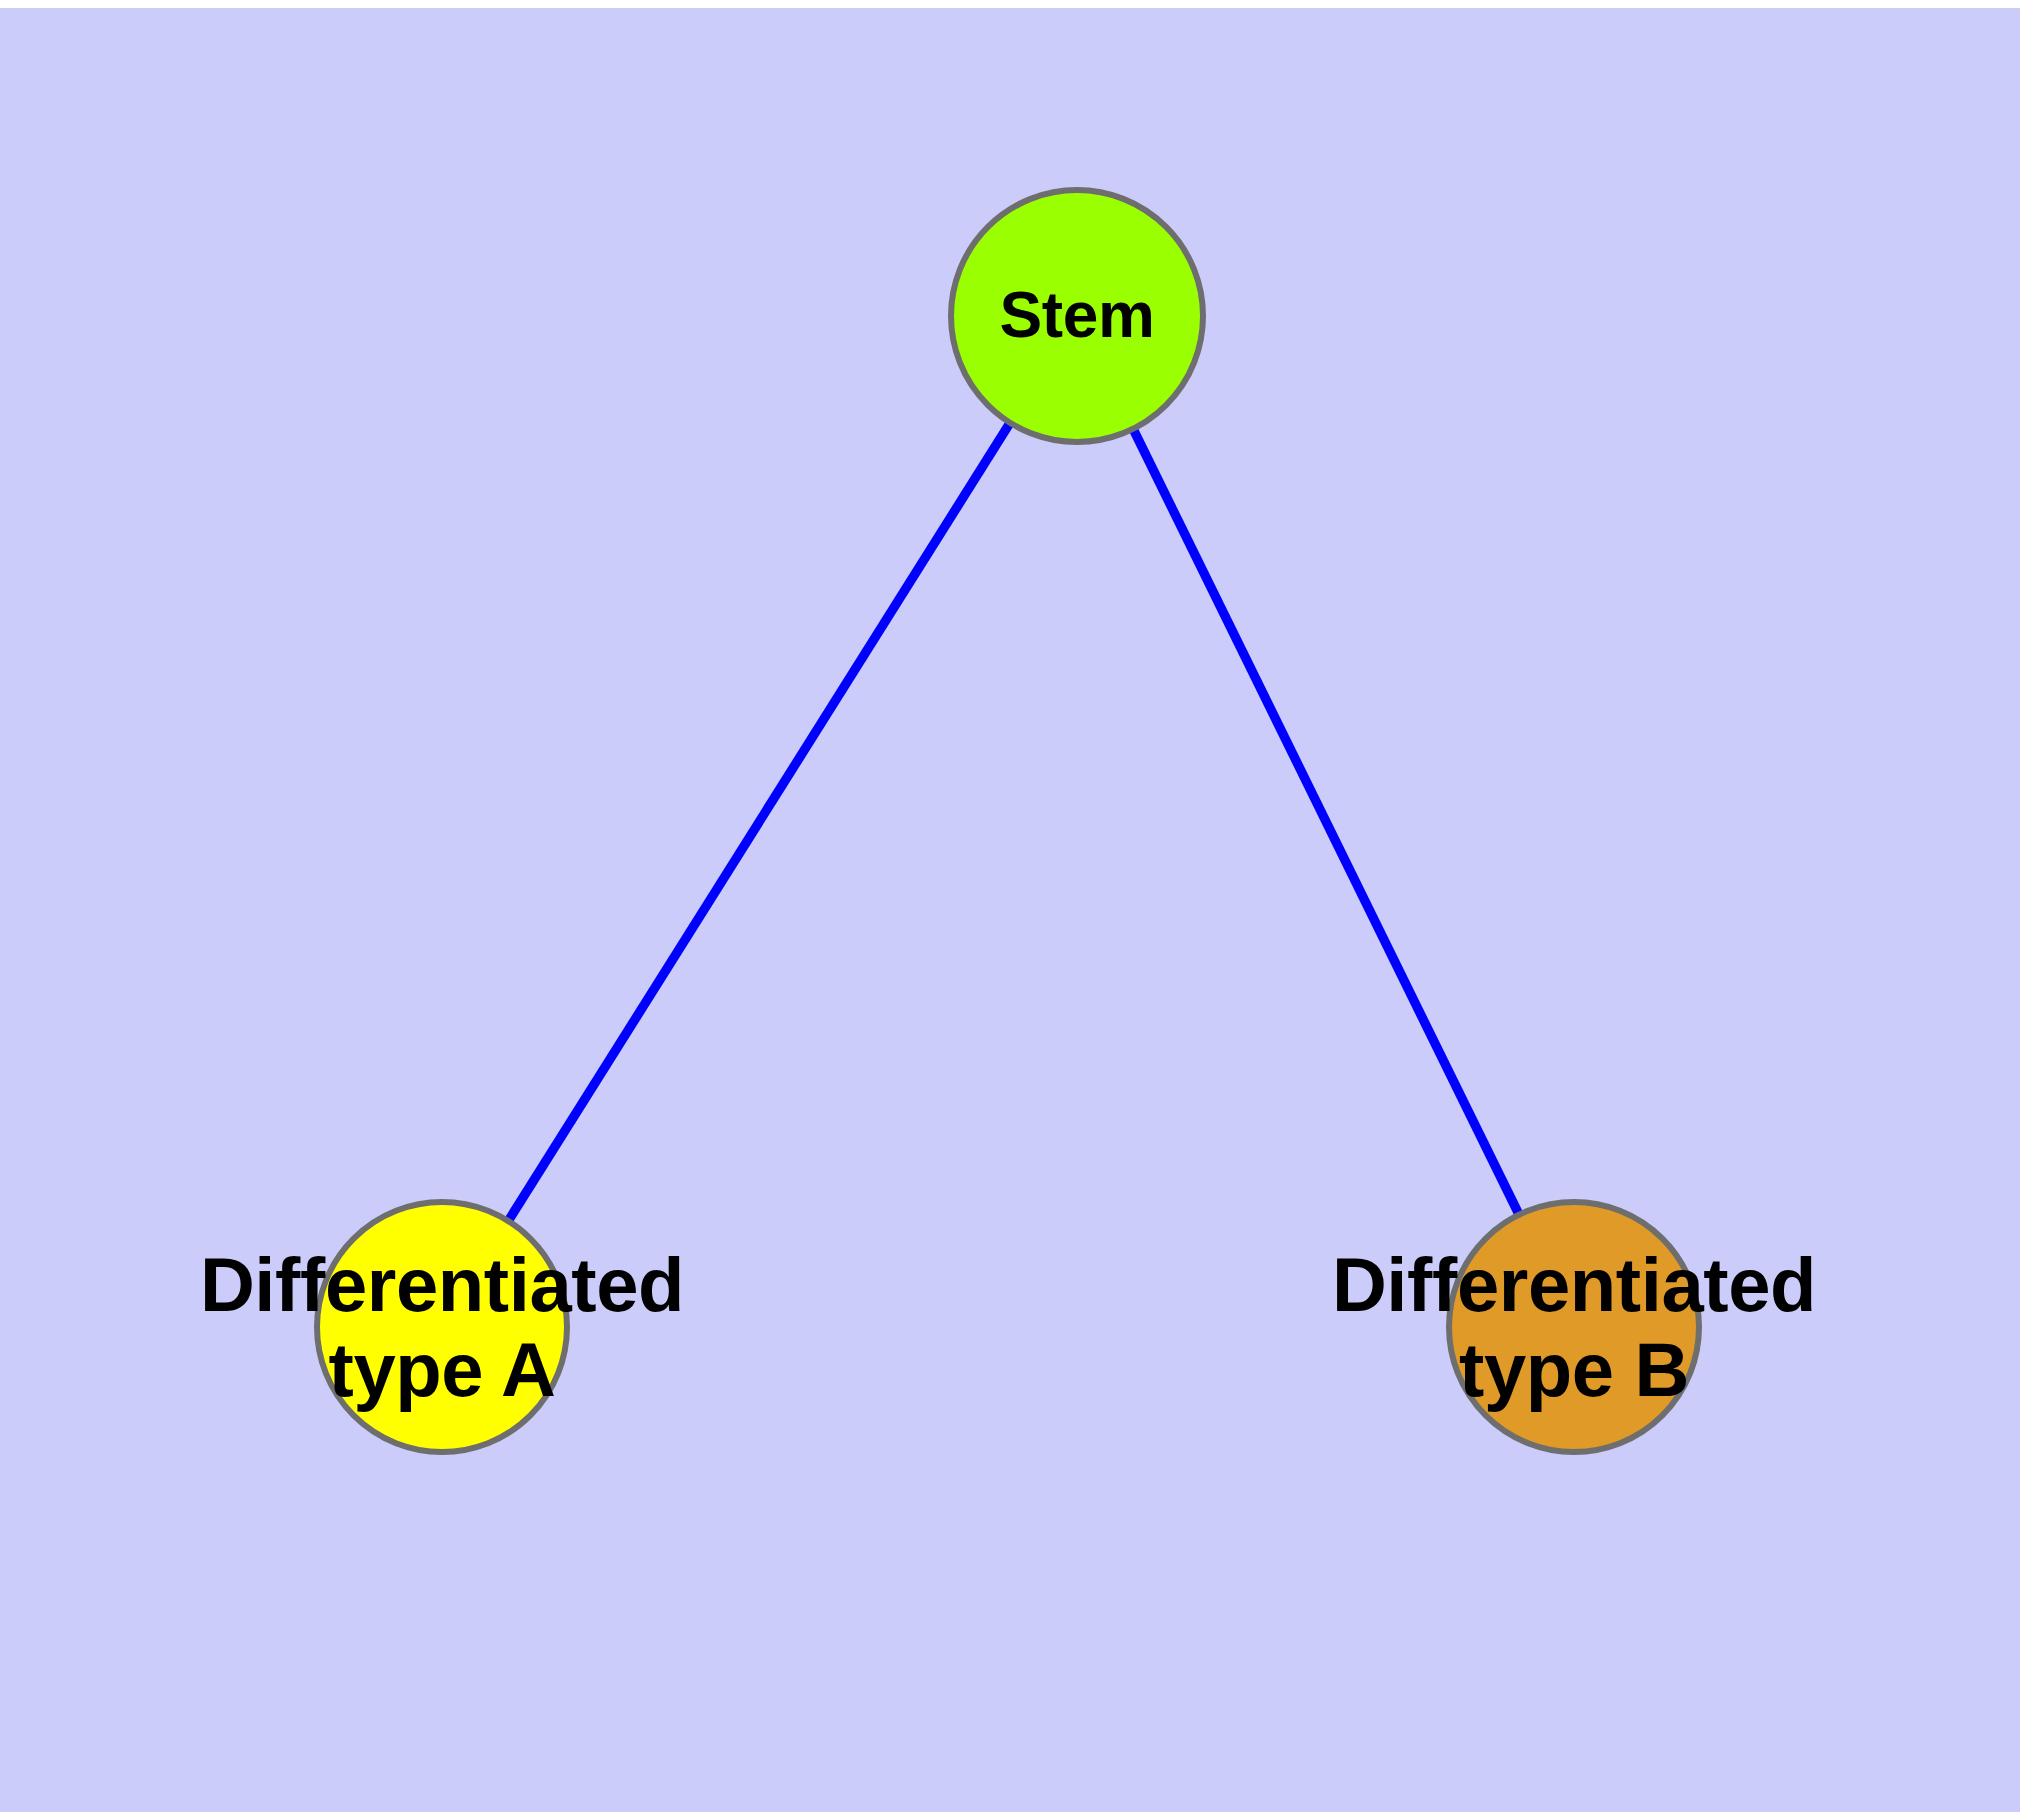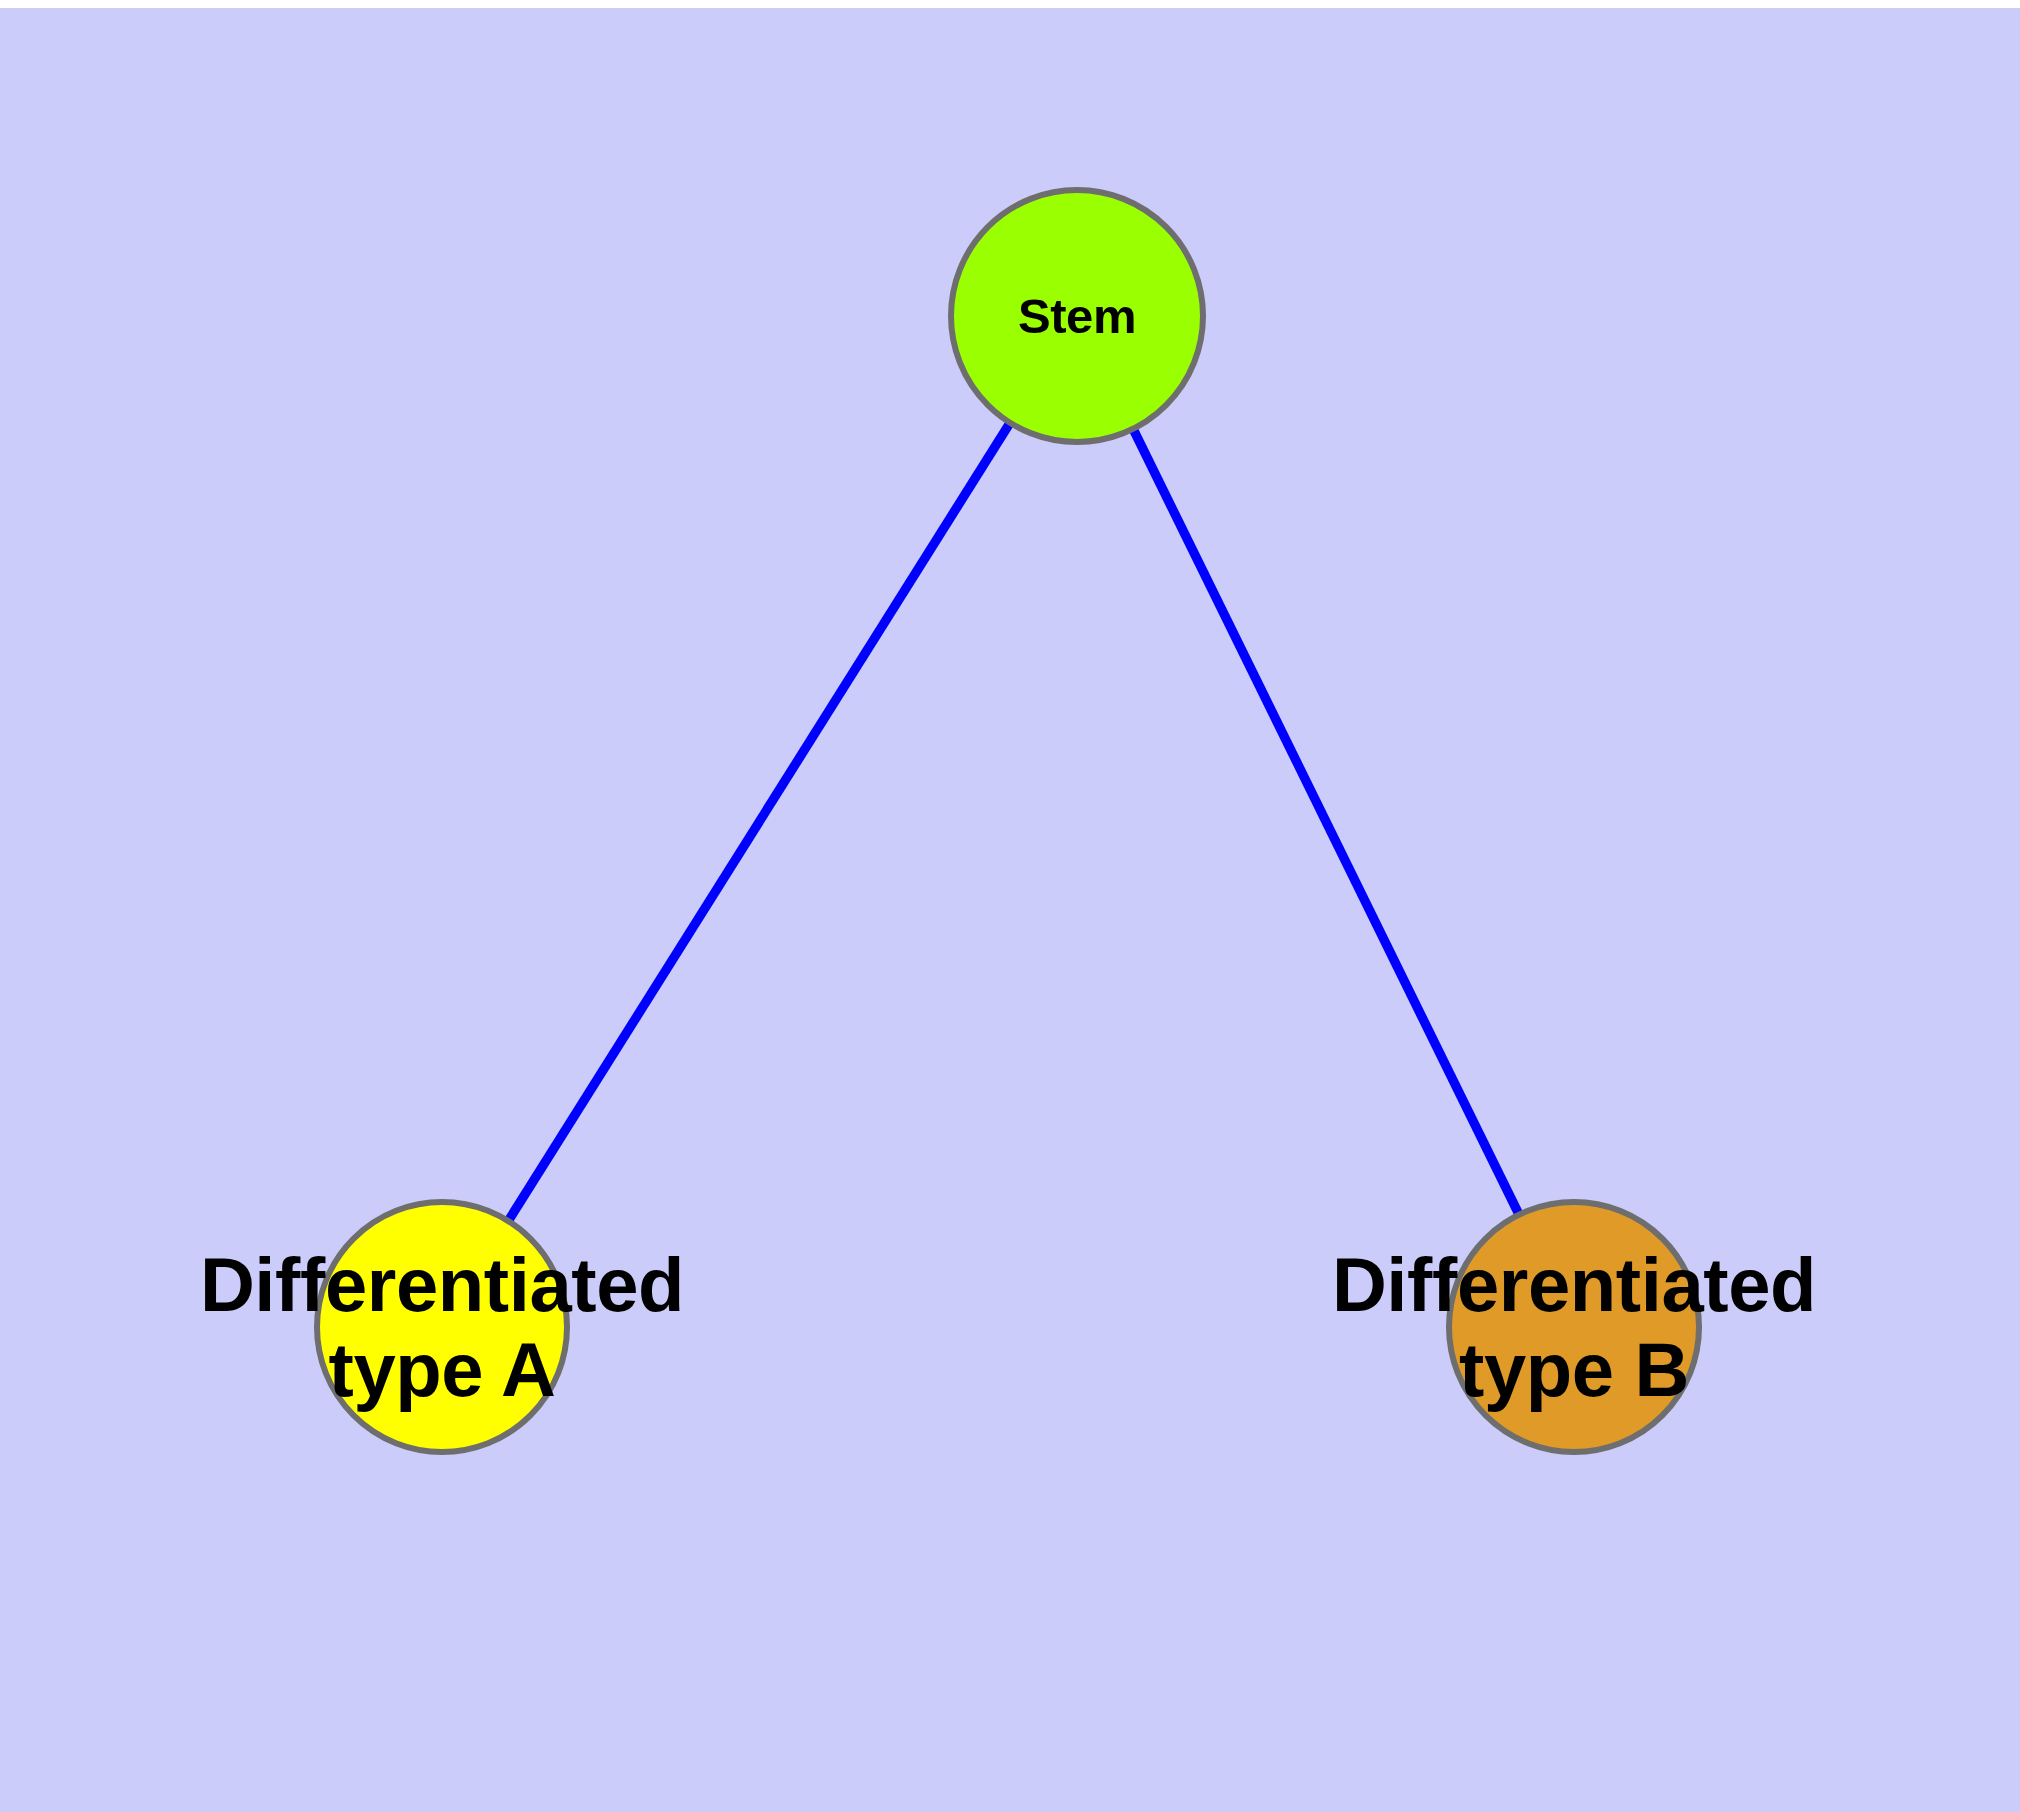--- a/index.html
+++ b/index.html
@@ -79,20 +79,20 @@
       <line id="edge-1" x1="1336.2506266851688" y1="495.839586408543" x2="1792.190255927569" y2="1424.0579783644878" stroke="#0000ff" stroke-width="11"></line>
     </svg>
 
     <div id="node-layer">
       <div class="graph-node" id="node-circle-0" style="left: 948px; top: 179px; width: 258px; height: 258px; background: rgb(154, 255, 0); border-color: rgb(110, 110, 110);"></div>
       <div class="graph-node" id="node-circle-1" style="left: 314px; top: 1191px; width: 256px; height: 256px; background: rgb(255, 255, 0); border-color: rgb(110, 110, 110);"></div>
       <div class="graph-node" id="node-circle-2" style="left: 1446px; top: 1191px; width: 256px; height: 256px; background: rgb(224, 154, 40); border-color: rgb(110, 110, 110);"></div>
     </div>
 
     <div id="label-layer">
-      <div class="node-label" id="node-label-0" style="left: 1077px; top: 308px; font-size: 49px; color: rgb(0, 0, 0);">Stem</div>
+      <div class="node-label" id="node-label-0" style="left: 1077px; top: 308px; font-size: 64px; color: rgb(0, 0, 0);">Stem</div>
       <div class="node-label" id="node-label-1" style="left: 442px; top: 1319px; font-size: 76px; color: rgb(0, 0, 0);">Differentiated<br>type A</div>
       <div class="node-label" id="node-label-2" style="left: 1574px; top: 1319px; font-size: 76px; color: rgb(0, 0, 0);">Differentiated<br>type B</div>
     </div>
 
   </div>
 </div>
 
 
 </body></html>

